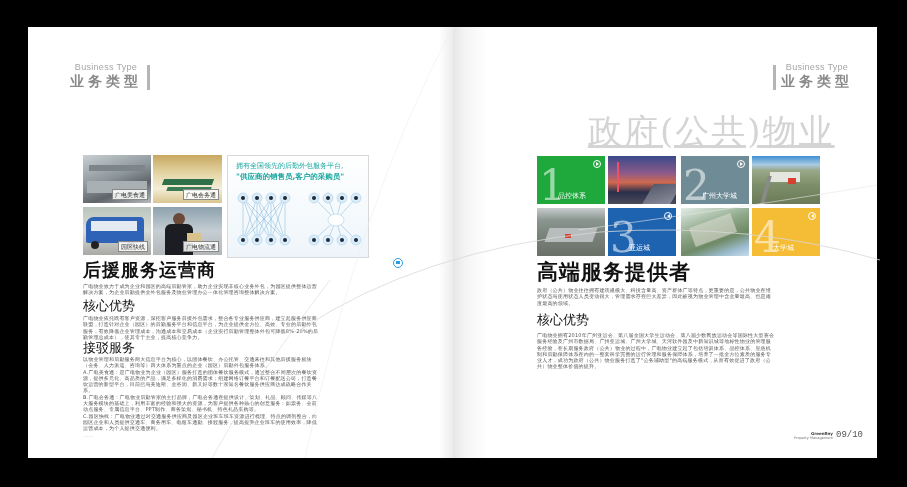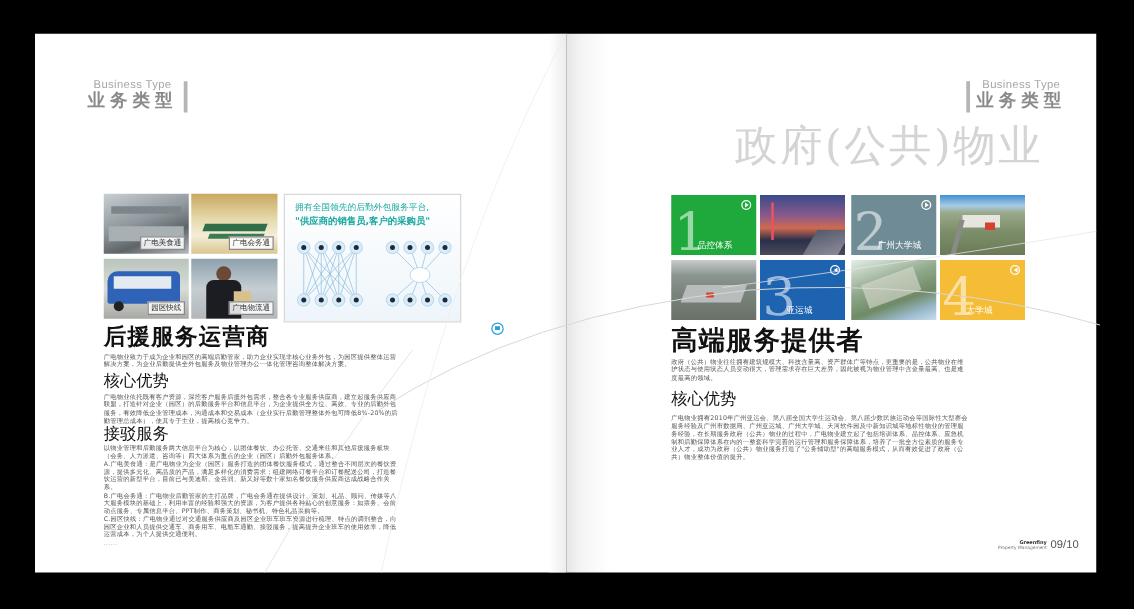--- a/index.html
+++ b/index.html
@@ -17,21 +17,21 @@
   .sec-header .cn { font-size:14px; color:#8a8a8a; letter-spacing:4px; line-height:16px; font-weight:bold;text-align:right; }
   .sec-header .bar { position:absolute; top:3px; width:3px; height:25px; background:#b5b5b5; }
   #left-header { left:42px; top:35px; text-align:right; padding-right:8px; }
   #left-header .bar { right:0; }
   #right-header { left:320px; top:35px; padding-left:8px; }
   #right-header .bar { left:0; }
 
   .big-title { position:absolute; font-family:"DejaVu Serif","Liberation Serif",serif;
      font-size:34px; color:#d4d4d4; letter-spacing:2px; line-height:38px; white-space:nowrap; }
   #left-big-title { left:55px; top:79px; }
-  #right-big-title { left:135px; top:71px; }
+  #right-big-title { left:135px; top:85px;text-decoration:underline; }
 
   .photo { position:absolute; overflow:hidden; }
   .photo .tag { position:absolute; right:3px; bottom:3px; background:rgba(255,255,255,0.85);
      color:#333; font-size:6px; padding:1px 2px; border:1px solid #888; line-height:7px; }
 
   .diagram { position:absolute; left:199px; top:128px; width:140px; height:101px;
      border:1px solid #d8d8d8; background:linear-gradient(#ffffff,#eef5fa); }
   .diagram .l1 { position:absolute; left:8px; top:6px; font-size:7px; color:#1aa7a0; line-height:9px; }
   .diagram .l2 { position:absolute; left:8px; top:16px; font-size:7.5px; color:#1aa7a0; font-weight:bold; line-height:9px; }
 
@@ -47,21 +47,21 @@
   .tile .play { position:absolute; right:4px; top:4px; width:8px; height:8px; border-radius:50%;
      border:1px solid #fff; box-sizing:border-box; }
   .tile .play::after { content:""; position:absolute; left:2px; top:1.3px; border-style:solid;
      border-width:2px 0 2px 3px; border-color:transparent transparent transparent #fff; }
   .tile .play.back::after { left:1.5px; border-width:2px 3px 2px 0; border-color:transparent #fff transparent transparent; }
 
   .footer { position:absolute; right:14px; bottom:18px; display:flex; align-items:flex-end; }
   .footer .brand { text-align:right; margin-right:3px; }
   .footer .b1 { font-size:4px; color:#333; font-weight:bold; line-height:5px; }
   .footer .b2 { font-size:3.5px; color:#777; line-height:4px; }
-  .footer .pg { font-size:9px; color:#555; line-height:10px; font-family:Liberation Sans, sans-serif; }
+  .footer .pg { font-size:9px; color:#555; line-height:10px; font-family:Liberation Mono, monospace; }
 
   svg.curve { position:absolute; left:0; top:0; pointer-events:none; }
   .node-icon { position:absolute; left:393px; top:258px; width:10px; height:10px; border-radius:50%;
      border:1.5px solid #2a9ee0; background:#fff; box-sizing:border-box; }
   .node-icon::after { content:""; position:absolute; left:2px; top:2px; width:4px; height:3px; background:#2a9ee0; }
 </style>
 </head>
 <body>
 
 <div id="left-page" class="page">

